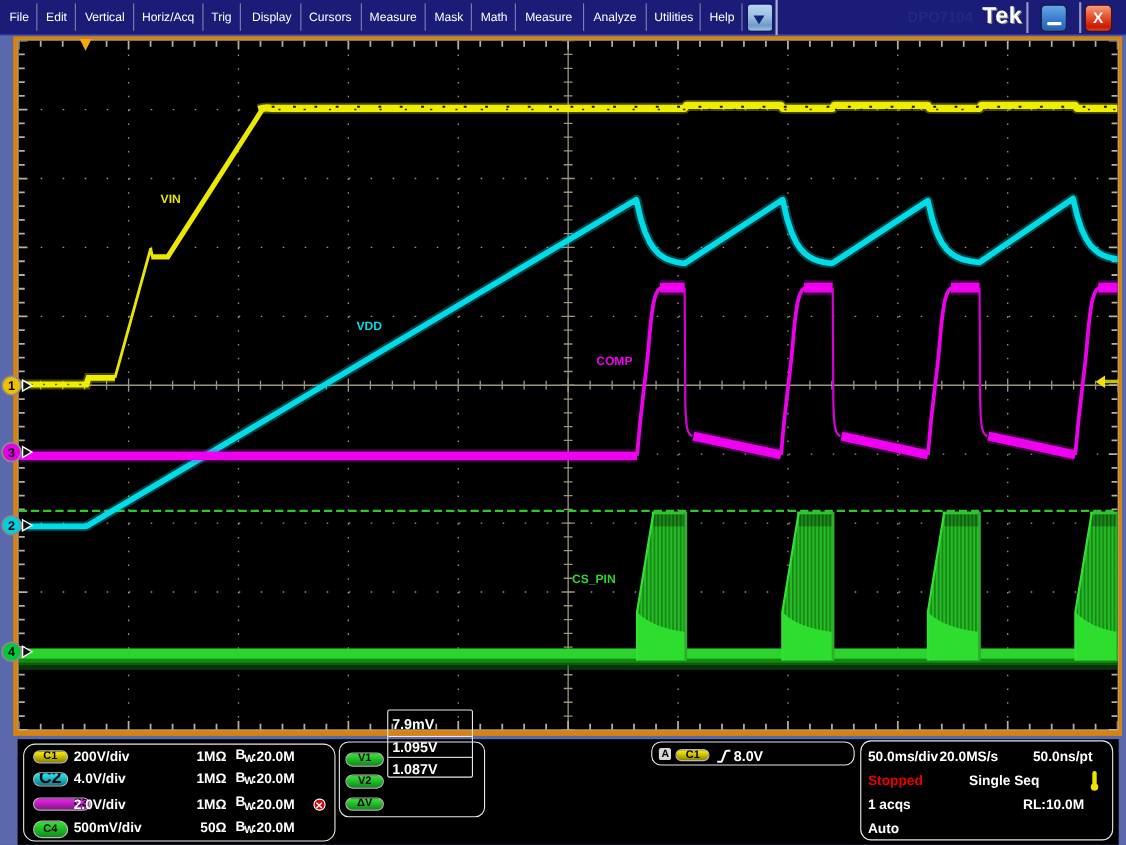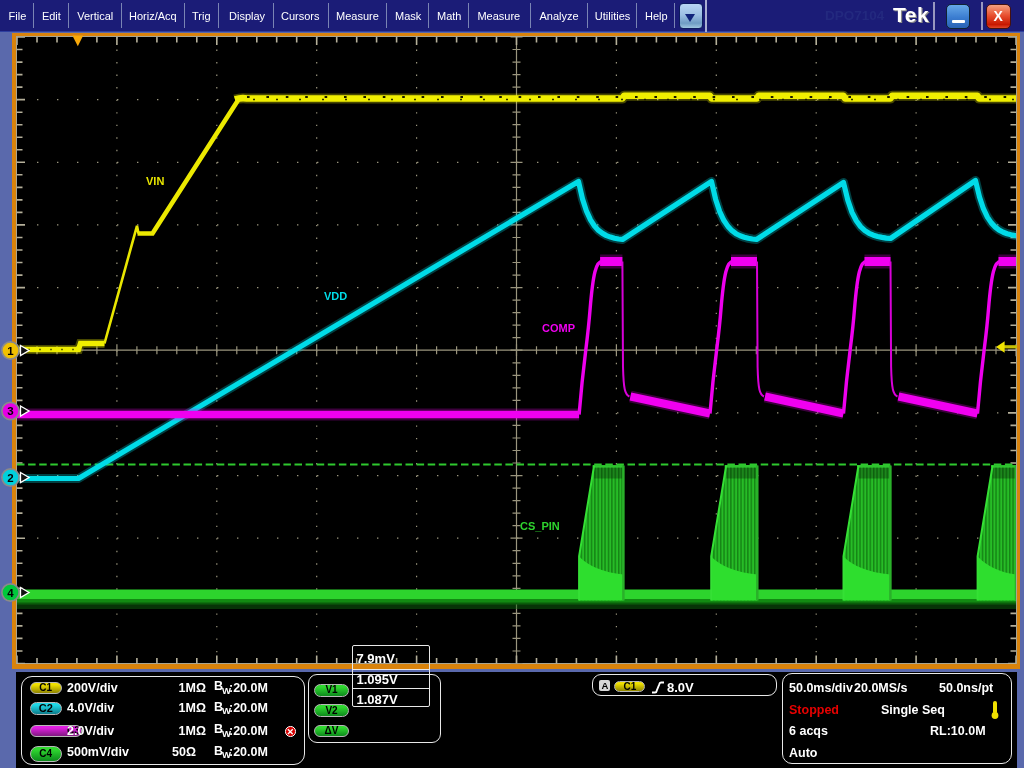--- a/index.html
+++ b/index.html
@@ -155,40 +155,40 @@
 <div class="obox" style="left:21px;top:675.5px;width:284px;height:89px;border-radius:11px"></div>
 <div class="pill" style="left:29.5px;top:681.7px;width:32.5px;height:12.6px;background:linear-gradient(180deg,#f0e000 18%,#8f8400);">
     <span style="font-size:10px">C1</span>
   </div>
 <div class="bt" style="left:67px;top:680.5px">200V/div</div>
 <div class="bt" style="left:160px;width:46px;text-align:right;top:680.5px">1MΩ</div>
 <div class="bt" style="left:214px;top:679px">B</div>
 <div class="bt" style="left:222px;top:684.5px;font-size:9.5px">W</div>
 <div class="bt" style="left:229px;top:680.5px">:20.0M</div>
 <div class="pill" style="left:29.5px;top:702.2px;width:32.5px;height:12.6px;background:linear-gradient(180deg,#20d8e8 18%,#0c7c8a);">
-    <span style="font-size:11px">C2</span>
+    <span style="font-size:16px">C2</span>
   </div>
 <div class="bt" style="left:67px;top:701px">4.0V/div</div>
 <div class="bt" style="left:160px;width:46px;text-align:right;top:701px">1MΩ</div>
 <div class="bt" style="left:214px;top:699.5px">B</div>
 <div class="bt" style="left:222px;top:705px;font-size:9.5px">W</div>
 <div class="bt" style="left:229px;top:701px">:20.0M</div>
 <div class="pill" style="left:29.5px;top:724.7px;width:52px;height:12.6px;background:linear-gradient(180deg,#e020e0 18%,#801880);padding-left:36px;">
     <span style="font-size:10px">C3</span>
   </div>
 <div class="bt" style="left:67px;top:723.5px">2.0V/div</div>
 <div class="bt" style="left:160px;width:46px;text-align:right;top:723.5px">1MΩ</div>
 <div class="bt" style="left:214px;top:722px">B</div>
 <div class="bt" style="left:222px;top:727.5px;font-size:9.5px">W</div>
 <div class="bt" style="left:229px;top:723.5px">:20.0M</div>
 <div class="pill" style="left:29.5px;top:746.3px;width:32.5px;height:16px;background:linear-gradient(180deg,#30d830 18%,#0c8a1c);">
     <span style="font-size:10px">C4</span>
   </div>
 <div class="bt" style="left:67px;top:745.1px">500mV/div</div>
-<div class="bt" style="left:172px;width:46px;top:745.1px">50Ω</div>
+<div class="bt" style="left:160px;width:46px;text-align:right;top:745.1px">50Ω</div>
 <div class="bt" style="left:214px;top:743.6px">B</div>
 <div class="bt" style="left:222px;top:749.1px;font-size:9.5px">W</div>
 <div class="bt" style="left:229px;top:745.1px">:20.0M</div>
 <div style="position:absolute;left:285px;top:726px;width:10.5px;height:10.5px;border-radius:50%;background:#d80000;border:1px solid #fff;color:#fff;font:bold 9px/10.5px 'Liberation Sans',sans-serif;text-align:center">✕</div>
 <div class="obox" style="left:307.5px;top:674px;width:133px;height:68.5px;border-radius:9px"></div>
 <div class="pill" style="left:314px;top:684px;width:35px;height:12.6px;background:linear-gradient(180deg,#30d830 18%,#0c8a1c);align-items:center;">
     <span style="font-size:10px">V1</span>
   </div>
 <div class="pill" style="left:314px;top:704.3px;width:35px;height:12.6px;background:linear-gradient(180deg,#30d830 18%,#0c8a1c);">
     <span style="font-size:10px">V2</span>
@@ -215,21 +215,21 @@
 <div class="obox" style="left:782px;top:672.5px;width:230px;height:91.5px;border-radius:10px"></div>
 <div class="bt" style="left:789px;top:681px">50.0ms/div</div>
 <div class="bt" style="left:854px;top:681px">20.0MS/s</div>
 <div class="bt" style="left:939px;top:681px">50.0ns/pt</div>
 <div class="bt" style="left:789px;top:702.5px;color:#e80000">Stopped</div>
 <div class="bt" style="left:881px;top:702.5px">Single Seq</div>
 <svg width="10" height="20" viewBox="0 0 10 20" style="position:absolute;left:990px;top:700px">
     <rect x="3" y="1" width="4" height="13" rx="2" fill="#f0e000"></rect>
     <circle cx="5" cy="15.5" r="3.4" fill="#f0e000"></circle>
   </svg>
-<div class="bt" style="left:789px;top:723.5px">6 acqs</div>
+<div class="bt" style="left:789px;top:723.5px">1 acqs</div>
 <div class="bt" style="left:930px;top:723.5px">RL:10.0M</div>
 <div class="bt" style="left:789px;top:745.5px">Auto</div>
 <svg id="over" width="1024" height="768" viewBox="0 0 1024 768" style="position:absolute;left:0;top:0;pointer-events:none">
 <circle cx="10.5" cy="350.5" r="8.6" fill="#f0c000" stroke="#8a8a8a" stroke-width="1.6"></circle>
     <text x="10.5" y="354.5" text-anchor="middle" font-size="11.5" font-weight="bold" fill="#000" font-family="'Liberation Sans',sans-serif">1</text>
     <path d="M20.5 345.5 L29 350.5 L20.5 355.5 Z" fill="#111" stroke="#fff" stroke-width="1.3"></path>
 <circle cx="10.5" cy="411" r="8.6" fill="#e600e6" stroke="#8a8a8a" stroke-width="1.6"></circle>
     <text x="10.5" y="415" text-anchor="middle" font-size="11.5" font-weight="bold" fill="#000" font-family="'Liberation Sans',sans-serif">3</text>
     <path d="M20.5 406 L29 411 L20.5 416 Z" fill="#111" stroke="#fff" stroke-width="1.3"></path>
 <circle cx="10.5" cy="477.5" r="8.6" fill="#00d0dc" stroke="#8a8a8a" stroke-width="1.6"></circle>

